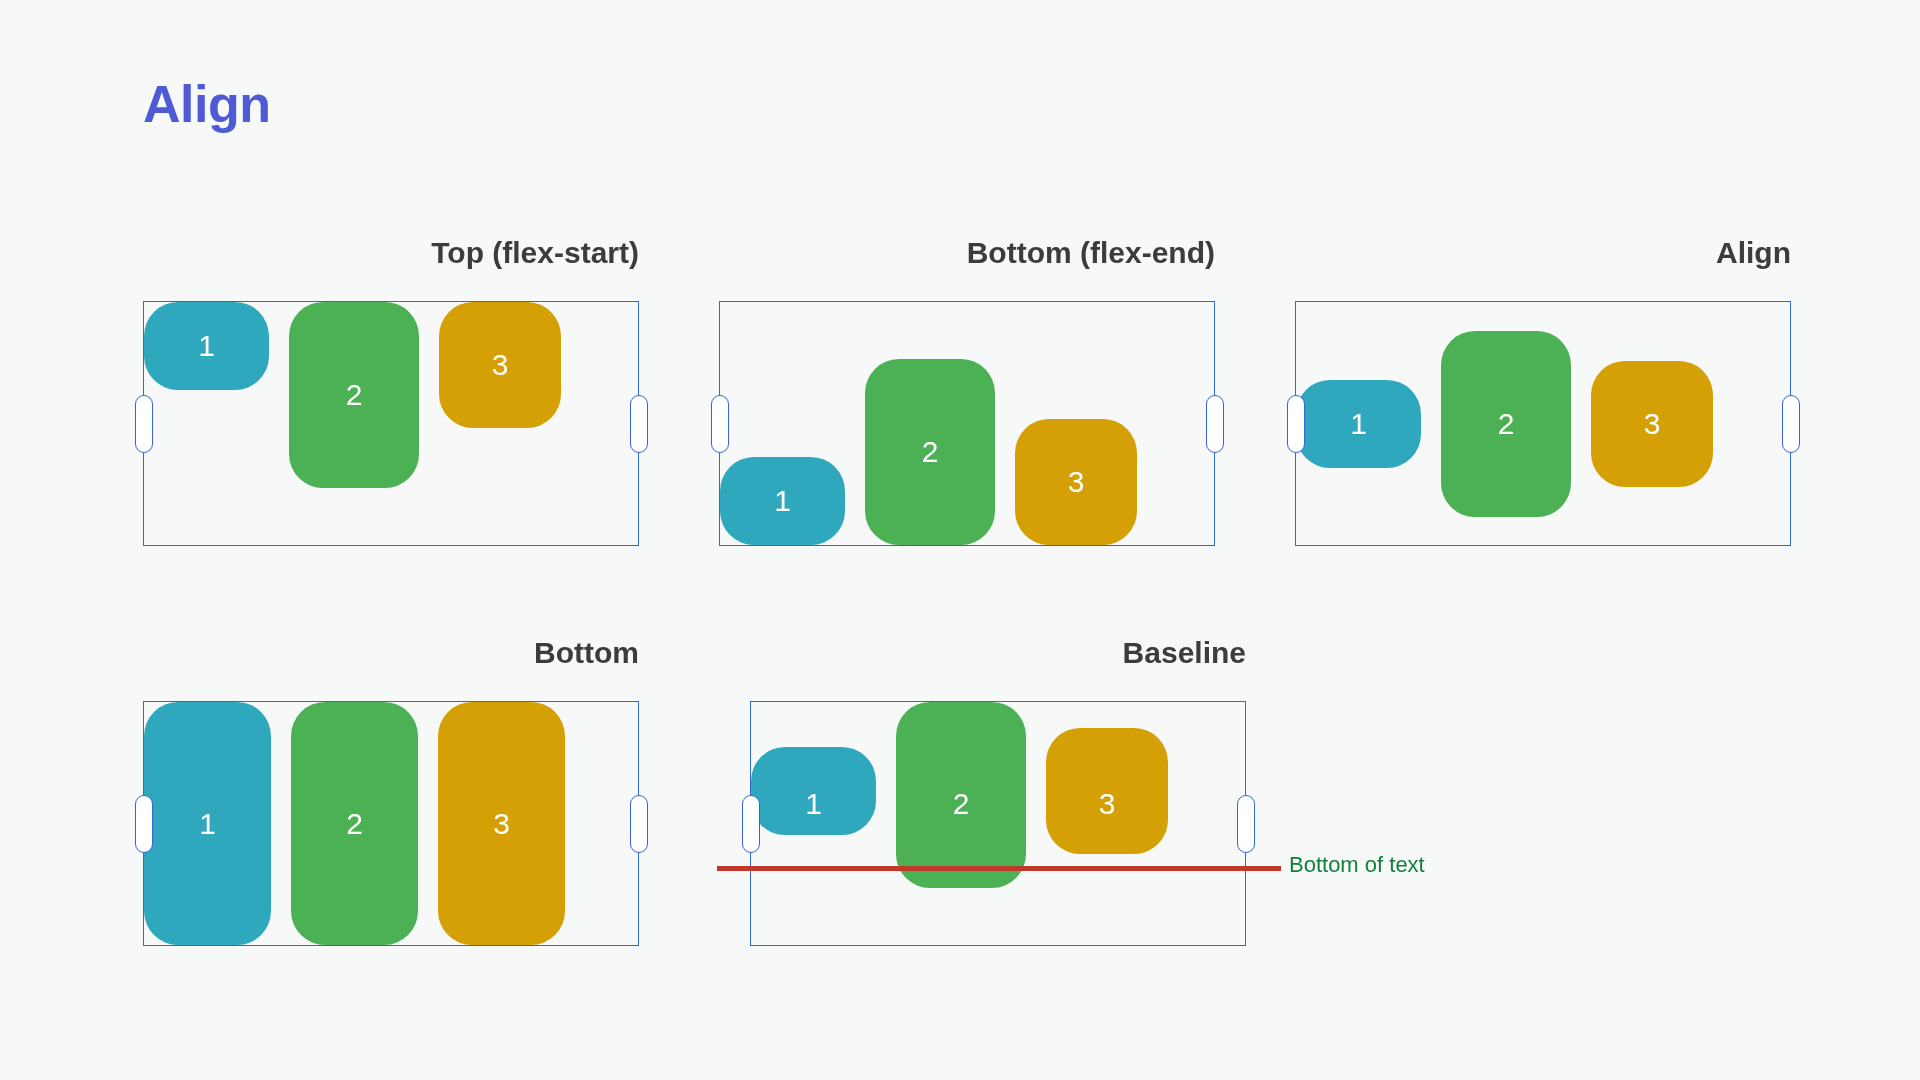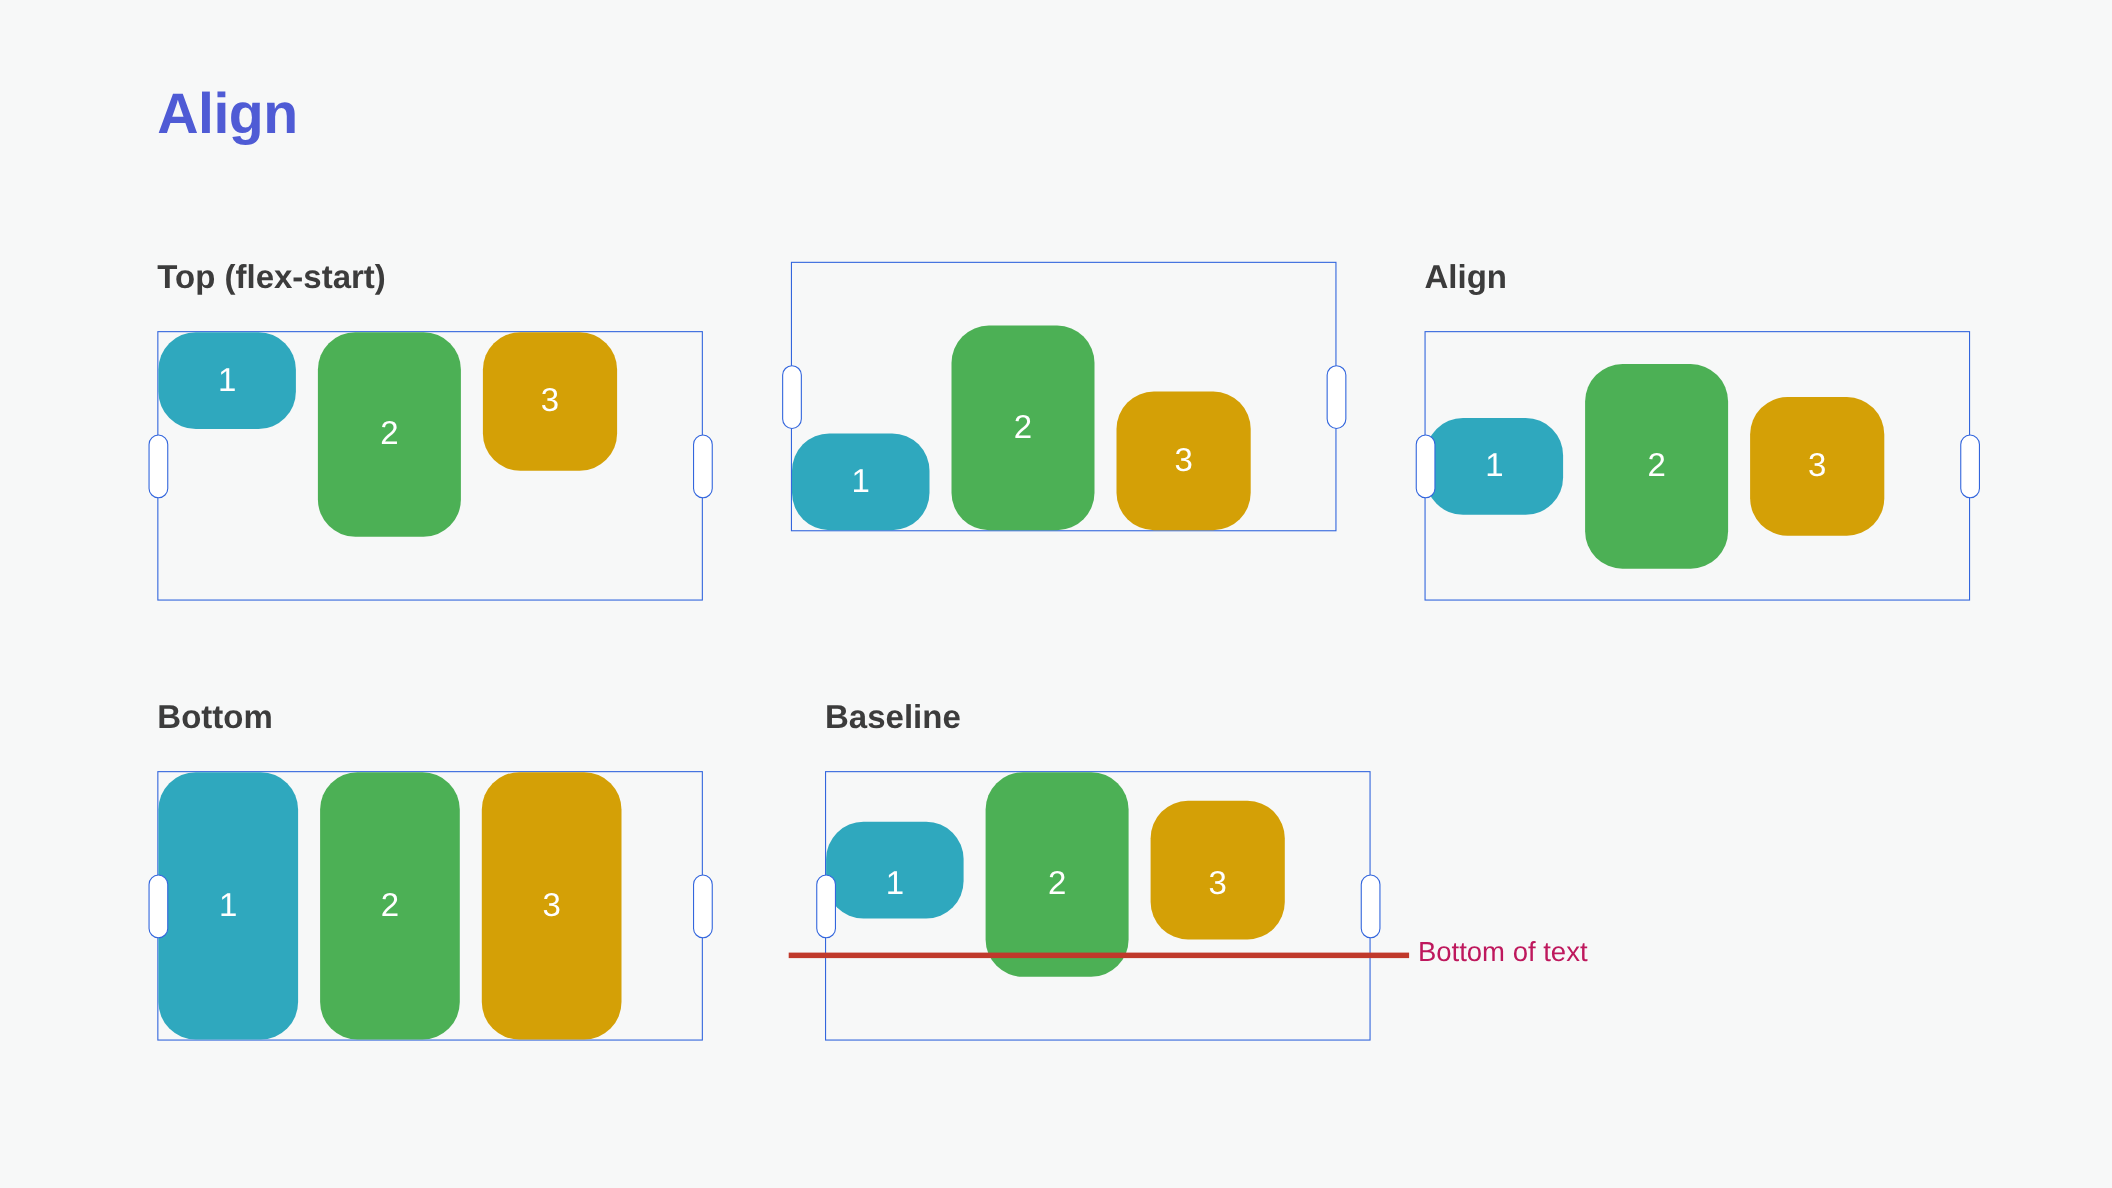--- a/index.html
+++ b/index.html
@@ -52,20 +52,21 @@
     width: 496px;
   }
 
   .panel-heading {
     font-size: 30px;
     font-weight: 700;
     color: #3c3c3c;
     line-height: 1;
     margin-bottom: 33px;
     white-space: nowrap;
+    text-align: right;
   }
 
   
   .flex-container {
     position: relative;
     width: 496px;
     height: 245px;
     border: 1.5px solid #3366dd;
     background: transparent;
     display: flex;
@@ -150,22 +151,22 @@
     width: 564px;
     height: 5px;
     background: #c0392b;
     z-index: 8;
   }
 
   .baseline-label {
     position: absolute;
     left: 538px;
     top: 150px;
-    font-size: 25px;
-    color: #be185d;
+    font-size: 22px;
+    color: #15803d;
     white-space: nowrap;
     z-index: 9;
   }
 
   .panel-baseline { position: relative; margin-left: 31px; }
 </style>
 </head>
 <body>
 
 <div class="page">
@@ -185,20 +186,21 @@
         <div class="box c2 b2">
           <span class="num">2</span>
         </div>
         <div class="box c3 b3">
           <span class="num">3</span>
         </div>
       </div>
     </div>
 
     <div class="panel">
+      <div class="panel-heading">Bottom (flex-end)</div>
       <div class="flex-container align-end">
         <span class="handle left"></span>
         <span class="handle right"></span>
         <div class="box c1 b1">
           <span class="num">1</span>
         </div>
         <div class="box c2 b2">
           <span class="num">2</span>
         </div>
         <div class="box c3 b3">

